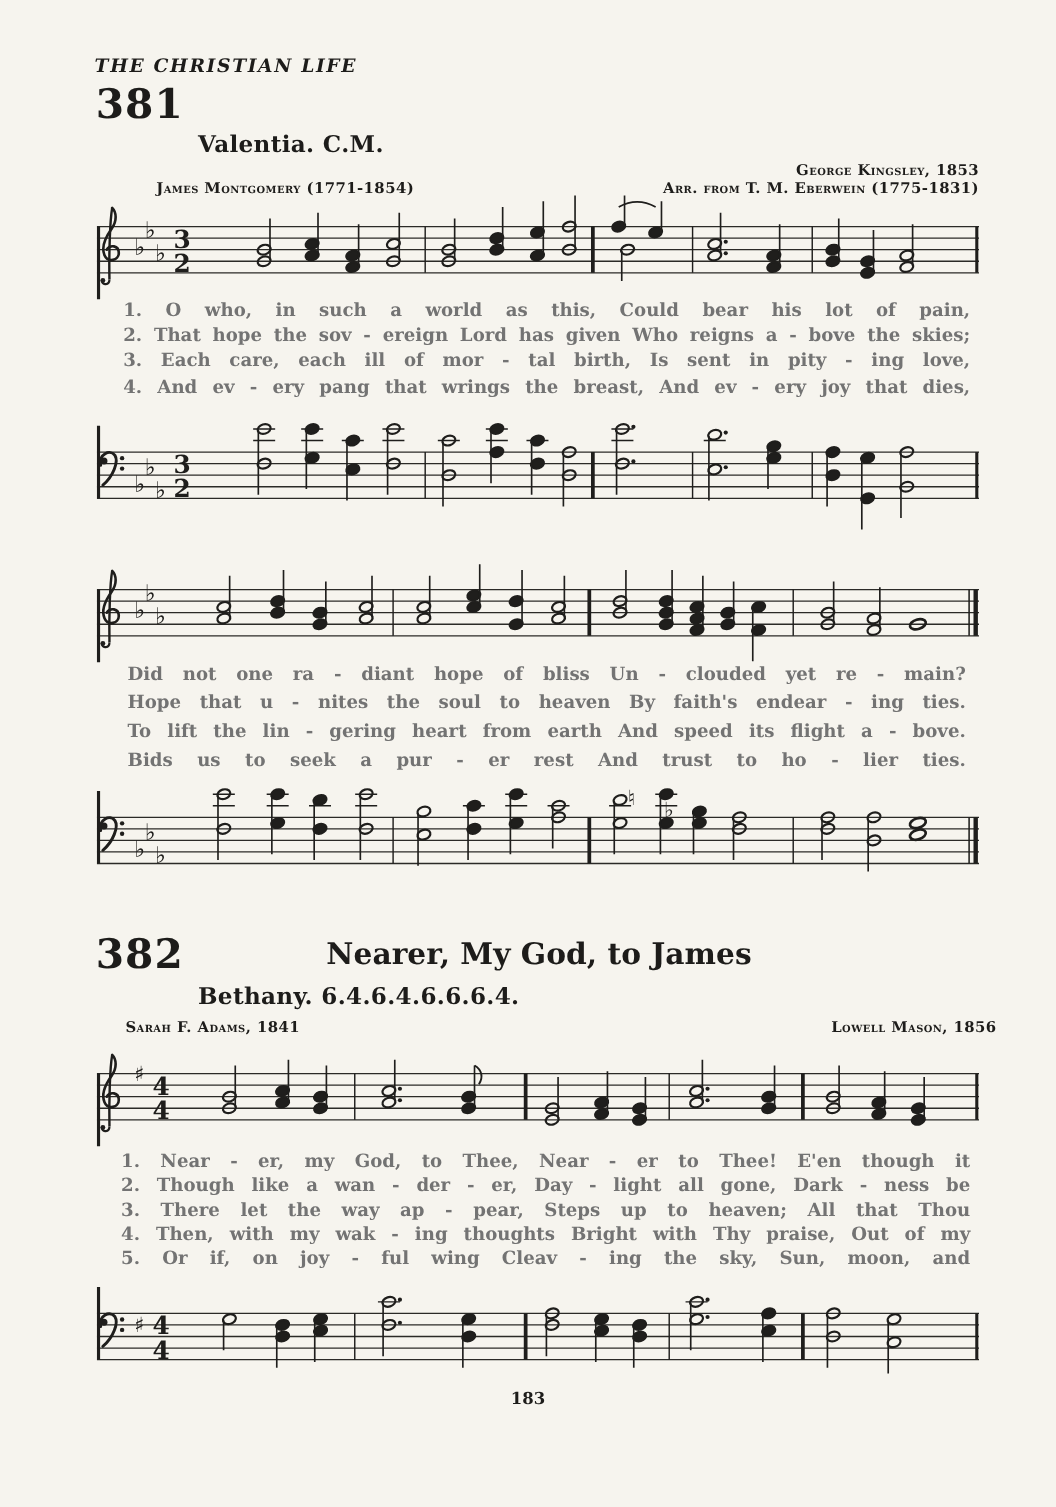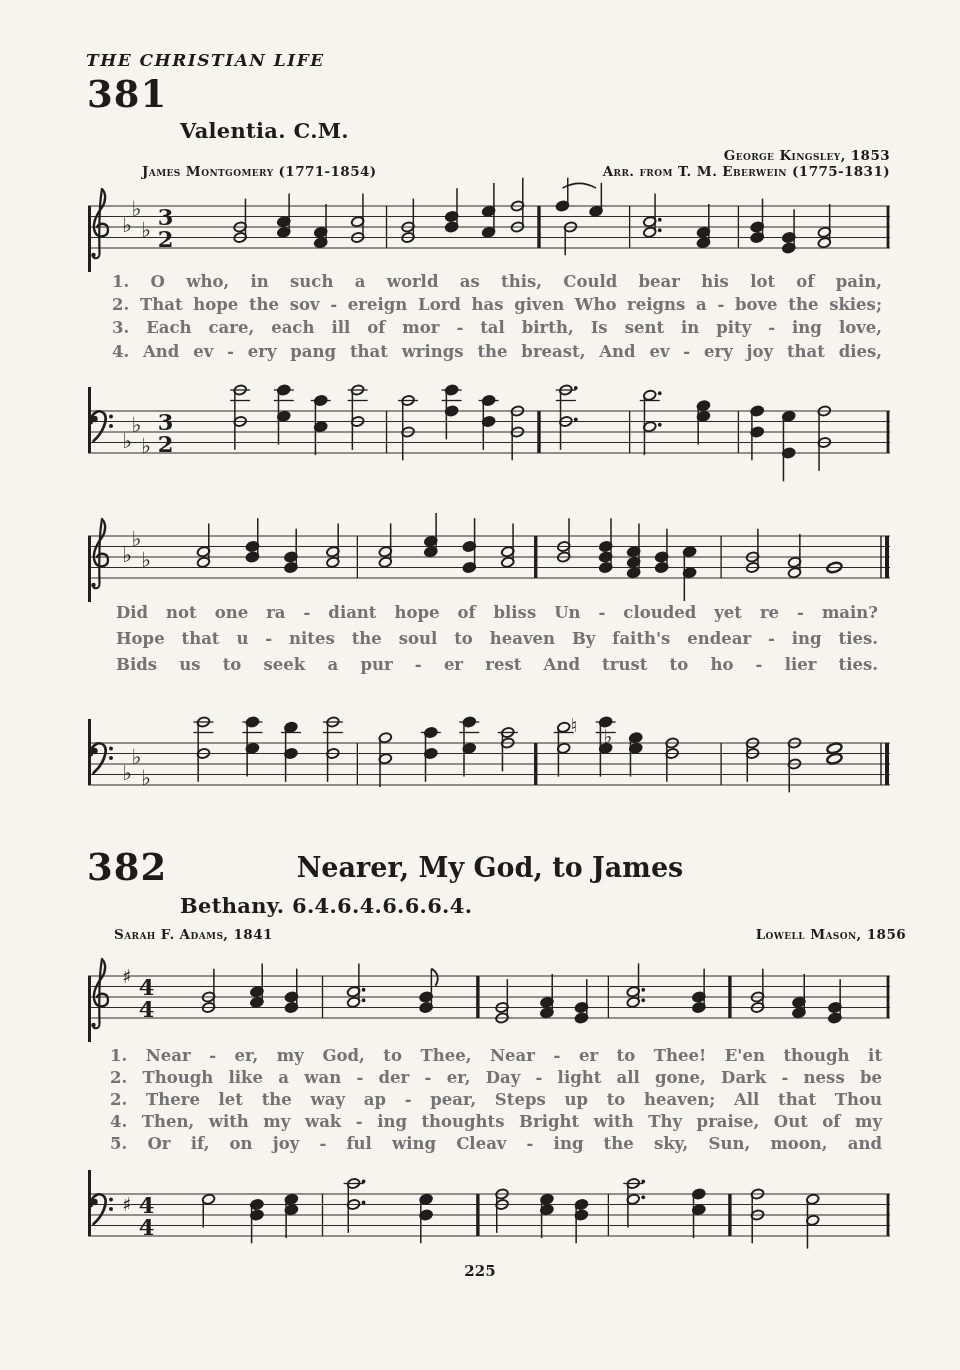--- a/index.html
+++ b/index.html
@@ -262,20 +262,21 @@
         <line x1="669.8824999999999" y1="66.5" x2="669.8824999999999" y2="28.65" stroke="#1f1e1c" stroke-width="1.5"></line>
         <ellipse cx="706.5525" cy="62.25" rx="6" ry="4.3" transform="rotate(-17 706.5525 62.25)" fill="none" stroke="#1f1e1c" stroke-width="2"></ellipse>
         <ellipse cx="706.5525" cy="72.75" rx="6" ry="4.3" transform="rotate(-17 706.5525 72.75)" fill="none" stroke="#1f1e1c" stroke-width="2"></ellipse>
         <line x1="711.8525" y1="71.75" x2="711.8525" y2="33.9" stroke="#1f1e1c" stroke-width="1.5"></line>
         <ellipse cx="746.424" cy="67.5" rx="7.4" ry="4.3" transform="rotate(-17 746.424 67.5)" fill="none" stroke="#1f1e1c" stroke-width="2.5"></ellipse>
       </svg></div>
 
   <div class="abs lyrics" style="left:116px;top:600px;width:762px;line-height:26px;">
     <div>Did not one ra - diant hope of bliss Un - clouded yet re - main?</div>
     <div>Hope that u - nites the soul to heaven By faith's endear - ing ties.</div>
+    <div>To lift the lin - gering heart from earth And speed its flight a - bove.</div>
     <div>Bids us to seek a pur - er rest And trust to ho - lier ties.</div>
   </div>
 
   <div class="abs music" style="left:88px;top:707px;width:802px;"><svg width="802" height="118">
         <line x1="0" y1="36" x2="802" y2="36" stroke="#2b2a27" stroke-width="1.15"></line>
         <line x1="0" y1="46.5" x2="802" y2="46.5" stroke="#2b2a27" stroke-width="1.15"></line>
         <line x1="0" y1="57" x2="802" y2="57" stroke="#2b2a27" stroke-width="1.15"></line>
         <line x1="0" y1="67.5" x2="802" y2="67.5" stroke="#2b2a27" stroke-width="1.15"></line>
         <line x1="0" y1="78" x2="802" y2="78" stroke="#2b2a27" stroke-width="1.15"></line>
         <line x1="1.5" y1="12" x2="1.5" y2="78" stroke="#1f1e1c" stroke-width="3"></line>
@@ -424,21 +425,21 @@
         <ellipse cx="710.95" cy="72.75" rx="6" ry="4.3" transform="rotate(-17 710.95 72.75)" fill="#1f1e1c" stroke="#1f1e1c" stroke-width="2"></ellipse>
         <line x1="716.25" y1="71.75" x2="716.25" y2="33.9" stroke="#1f1e1c" stroke-width="1.5"></line>
         <ellipse cx="746.856" cy="67.5" rx="6" ry="4.3" transform="rotate(-17 746.856 67.5)" fill="#1f1e1c" stroke="#1f1e1c" stroke-width="2"></ellipse>
         <ellipse cx="746.856" cy="78" rx="6" ry="4.3" transform="rotate(-17 746.856 78)" fill="#1f1e1c" stroke="#1f1e1c" stroke-width="2"></ellipse>
         <line x1="752.156" y1="77" x2="752.156" y2="39.15" stroke="#1f1e1c" stroke-width="1.5"></line>
       </svg></div>
 
   <div class="abs lyrics" style="left:110px;top:1045px;width:772px;line-height:22px;">
     <div>1. Near - er, my God, to Thee, Near - er to Thee! E'en though it</div>
     <div>2. Though like a wan - der - er, Day - light all gone, Dark - ness be</div>
-    <div>2. There let the way ap - pear, Steps up to heaven; All that Thou</div>
+    <div>3. There let the way ap - pear, Steps up to heaven; All that Thou</div>
     <div>4. Then, with my wak - ing thoughts Bright with Thy praise, Out of my</div>
     <div>5. Or if, on joy - ful wing Cleav - ing the sky, Sun, moon, and</div>
   </div>
 
   <div class="abs music" style="left:88px;top:1158px;width:802px;"><svg width="802" height="118">
         <line x1="0" y1="36" x2="802" y2="36" stroke="#2b2a27" stroke-width="1.15"></line>
         <line x1="0" y1="46.5" x2="802" y2="46.5" stroke="#2b2a27" stroke-width="1.15"></line>
         <line x1="0" y1="57" x2="802" y2="57" stroke="#2b2a27" stroke-width="1.15"></line>
         <line x1="0" y1="67.5" x2="802" y2="67.5" stroke="#2b2a27" stroke-width="1.15"></line>
         <line x1="0" y1="78" x2="802" y2="78" stroke="#2b2a27" stroke-width="1.15"></line>
@@ -493,14 +494,14 @@
         <ellipse cx="610.8275" cy="51.75" rx="6" ry="4.3" transform="rotate(-17 610.8275 51.75)" fill="#1f1e1c" stroke="#1f1e1c" stroke-width="2"></ellipse>
         <line x1="605.5275" y1="37" x2="605.5275" y2="80.1" stroke="#1f1e1c" stroke-width="1.5"></line>
         <ellipse cx="669.52" cy="36" rx="6" ry="4.3" transform="rotate(-17 669.52 36)" fill="none" stroke="#1f1e1c" stroke-width="2"></ellipse>
         <ellipse cx="669.52" cy="57" rx="6" ry="4.3" transform="rotate(-17 669.52 57)" fill="none" stroke="#1f1e1c" stroke-width="2"></ellipse>
         <line x1="664.22" y1="37" x2="664.22" y2="85.35" stroke="#1f1e1c" stroke-width="1.5"></line>
         <ellipse cx="724.76" cy="41.25" rx="6" ry="4.3" transform="rotate(-17 724.76 41.25)" fill="none" stroke="#1f1e1c" stroke-width="2"></ellipse>
         <ellipse cx="724.76" cy="62.25" rx="6" ry="4.3" transform="rotate(-17 724.76 62.25)" fill="none" stroke="#1f1e1c" stroke-width="2"></ellipse>
         <line x1="719.46" y1="42.25" x2="719.46" y2="90.6" stroke="#1f1e1c" stroke-width="1.5"></line>
       </svg></div>
 
-  <div class="abs pagenum" style="left:0;top:1262px;">225</div>
+  <div class="abs pagenum" style="left:0;top:1262px;">183</div>
 </div>
 
 </body></html>

